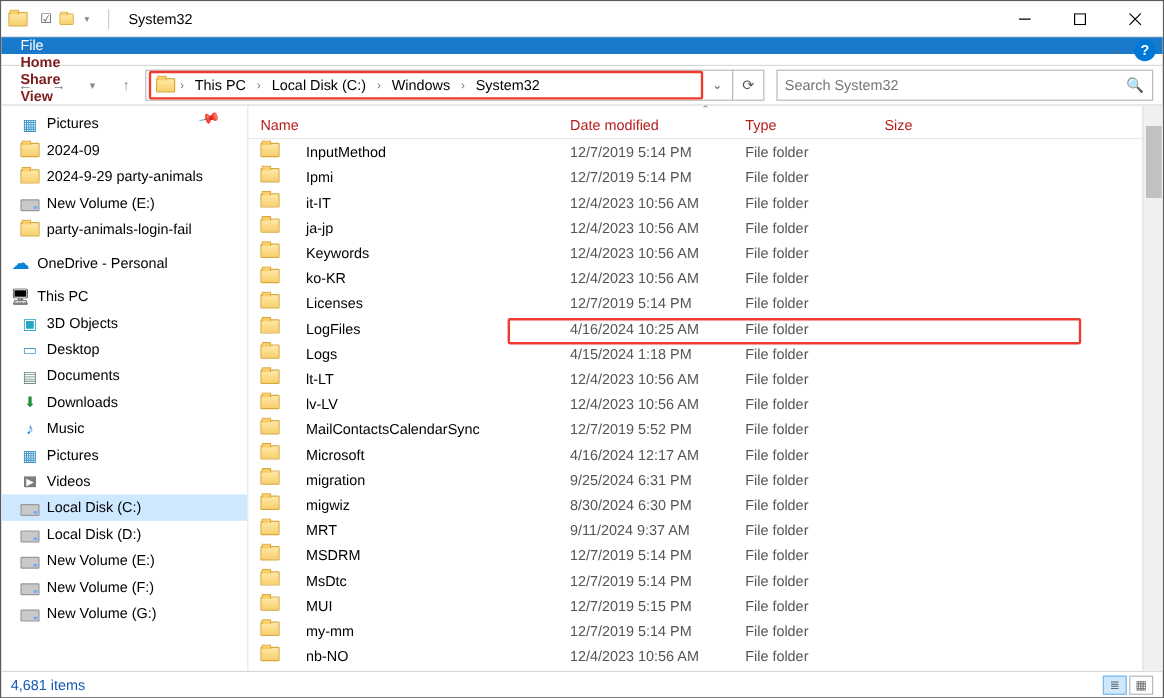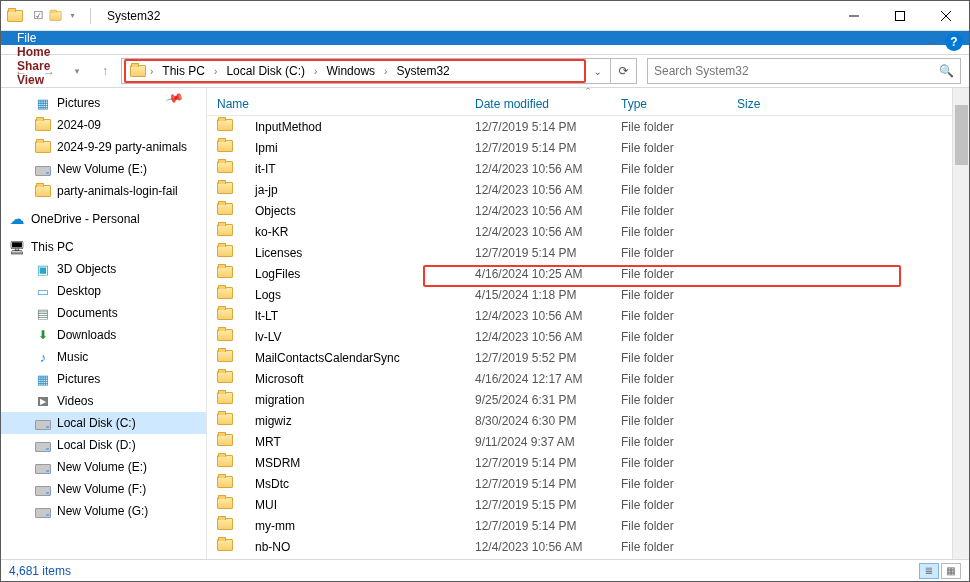--- a/index.html
+++ b/index.html
@@ -33,39 +33,39 @@
     .crumb-sep { color:#777; font-size:10px; padding:0 4px; }
     .dd { color:#666; padding:0 8px; font-size:10px; margin-left:auto;}
     .refresh { width:26px; height:26px; display:flex; align-items:center; justify-content:center; color:#555; border-left:1px solid #bbb;}
     .search { flex:1; border:1px solid #bbb; height:26px; margin-left:6px; display:flex; align-items:center; padding:0 6px; color:#777; position:relative; }
     .search input { border:none; outline:none; width:100%; color:#333; font-size:12px; background:none; }
     .search-icon { position:absolute; right:6px; color:#555; }
     
     .body { flex:1; display:flex; overflow:hidden; border-top:1px solid #d9d9d9; }
     .tree { width:206px; border-right:1px solid #e6e6e6; padding:4px 0; overflow:hidden; position:relative; }
     .tnode { height:22px; display:flex; align-items:center; padding-left:8px; gap:6px; font-size:12px; color:#000; white-space:nowrap; overflow:hidden;}
-    .tnode.l1 { padding-left:34px;text-align:center; }
+    .tnode.l1 { padding-left:16px;text-align:center; }
     .tnode.sel { background:#cde8ff; }
     .tnode .ico { width:16px; height:16px; display:flex; align-items:center; justify-content:center; }
     .pin { position:absolute; right:24px; top:4px; color:#888; font-size:12px; transform:rotate(30deg); }
     
     .drive-ico { width:16px; height:10px; background:#c9c9c9; border:1px solid #9a9a9a; border-radius:1px; position:relative; margin-top:3px; }
     .drive-ico::after { content:""; position:absolute; right:1px; bottom:1px; width:3px; height:2px; background:#6aa8ff; }
     .cloud-ico::before { content:"☁"; color:#0a84d6; font-size:15px;}
     .pc-ico::before { content:"🖥"; font-size:13px;}
     .obj3d-ico::before { content:"▣"; color:#2aa7c2; font-size:13px;}
     .musicn::before { content:"♪"; color:#1e88e5; font-size:13px;}
     .dl-ico::before { content:"⬇"; color:#27923d; font-size:12px;}
     .doc-ico::before { content:"▤"; color:#6c8c7b; font-size:13px;}
     .pic-ico::before { content:"▦"; color:#2f8ec4; font-size:13px;}
     .vid-ico::before { content:"▶"; background:#7c7c7c; color:#fff; font-size:8px; padding:0 2px;}
     .desk-ico::before { content:"▭"; color:#4aa0cc; font-size:13px;}
     
     .list { flex:1; display:flex; flex-direction:column; position:relative; }
-    .cols { height:24px; display:flex; align-items:center; border-bottom:1px solid #e8e8e8; padding-left:10px; color:#0369a1; font-size:12px; }
+    .cols { height:24px; display:flex; align-items:center; border-bottom:1px solid #e8e8e8; padding-left:10px; color:#b91c1c; font-size:12px; }
     .c-name { width:258px; }
     .c-date { width:146px; }
     .c-type { width:116px; }
     .c-size { width:60px; }
     .sort-ind { width:100%; text-align:center; color:#888; font-size:9px; height:6px; margin-top:-2px;}
     .rows { flex:1; overflow:hidden; }
     .row { height:21px; display:flex; align-items:center; padding-left:10px; font-size:12px; color:#000; }
     .rcell-name { width:258px; display:flex; align-items:center; gap:22px;}
     .rcell-date { width:146px; color:#555;}
     .rcell-type { width:116px; color:#555;}
@@ -292,21 +292,21 @@
           <div class="rcell-name">
             <span class="ico"><span class="folder-mini"></span></span>
             <span>ja-jp</span>
           </div>
           <div class="rcell-date">12/4/2023 10:56 AM</div>
           <div class="rcell-type">File folder</div>
         </div>
         <div class="row">
           <div class="rcell-name">
             <span class="ico"><span class="folder-mini"></span></span>
-            <span>Objects</span>
+            <span>Keywords</span>
           </div>
           <div class="rcell-date">12/4/2023 10:56 AM</div>
           <div class="rcell-type">File folder</div>
         </div>
         <div class="row">
           <div class="rcell-name">
             <span class="ico"><span class="folder-mini"></span></span>
             <span>ko-KR</span>
           </div>
           <div class="rcell-date">12/4/2023 10:56 AM</div>

